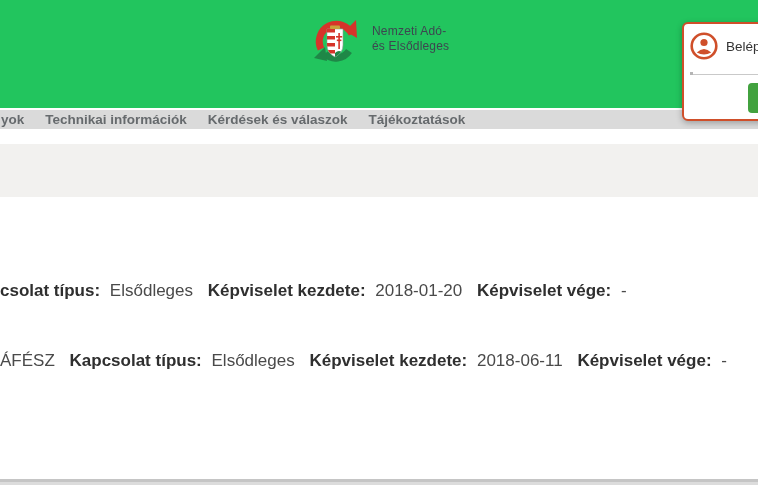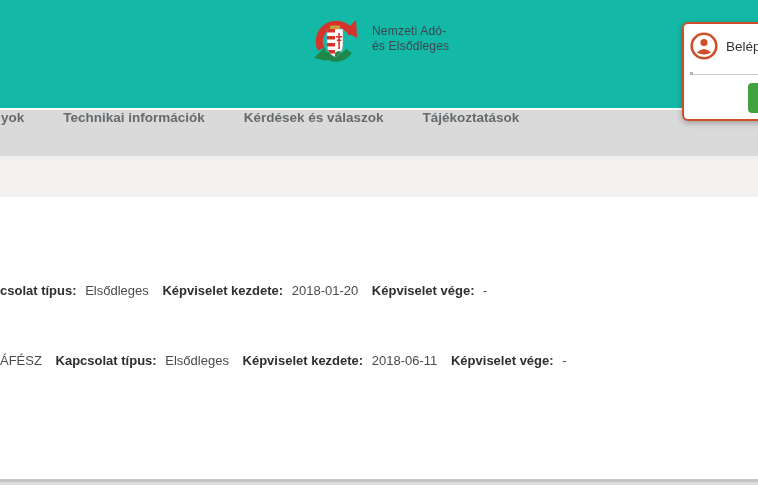--- a/index.html
+++ b/index.html
@@ -6,21 +6,21 @@
   html,body { width:758px; height:485px; }
   body {
     font-family:"Liberation Sans","DejaVu Sans",sans-serif;
     background:#ffffff;
     position:relative;
     overflow:hidden;
   }
   .page { position:absolute; inset:0; width:758px; height:485px; overflow:hidden; background:#fff; }
 
   
-  .header { position:absolute; left:0; top:0; width:758px; height:108px; background:#14b8a6; }
+  .header { position:absolute; left:0; top:0; width:758px; height:108px; background:#22c55e; }
   .logo-wrap { position:absolute; left:312px; top:7px; display:flex; align-items:center; }
   .logo-mark { width:46px; height:64px; }
   .logo-text {
     margin-left:14px; font-size:12px; line-height:15px; color:#3d4650;
     letter-spacing:.2px; white-space:pre;
   }
 
   
   .login-box {
     position:absolute; left:682px; top:22px; width:110px; height:99px;
@@ -32,35 +32,35 @@
   .login-status { margin-left:8px; font-size:13.5px; color:#333; white-space:nowrap; }
   .login-divider { position:absolute; left:6px; top:50px; width:110px; height:1px; background:#c9c9c9; }
   .login-divider:before { content:""; position:absolute; left:0; top:-2px; width:3px; height:3px; background:#b5b5b5; }
   .login-btn {
     position:absolute; left:64px; top:59px; width:44px; height:30px;
     background:#42a23f; border:none; border-radius:4px; cursor:pointer;
   }
 
   
   .navbar {
-    position:absolute; left:0; top:110px; width:758px; height:46px;
-    background:#dadada; display:flex; column-gap:39px;
+    position:absolute; left:0; top:110px; width:758px; height:19px;
+    background:#dadada; display:flex; align-items:center; column-gap:21px;
     padding-left:1px; z-index:1;
   }
   .nav-item {
     font-size:13.5px; font-weight:600; color:#666a6d; white-space:nowrap; cursor:pointer;
   }
 
   
   .subband { position:absolute; left:0; top:144px; width:758px; height:53px; background:#f2f1ef; }
 
   
   .row {
     position:absolute; left:0; width:758px; white-space:nowrap;
-    font-size:13px; color:#4a4a4a; line-height:15px;
+    font-size:17px; color:#4a4a4a; line-height:15px;
   }
   .row-1 { top:283px; }
   .row-2 { top:327px; }
   .row-3 { top:353px; }
   .row .name { color:#4a4a4a; }
   .row .lbl { font-weight:700; color:#2f2f2f; margin-left:10px; }
   .row .lbl.first { margin-left:0; }
   .row .val { color:#4a4a4a; margin-left:5px; }
 
   

